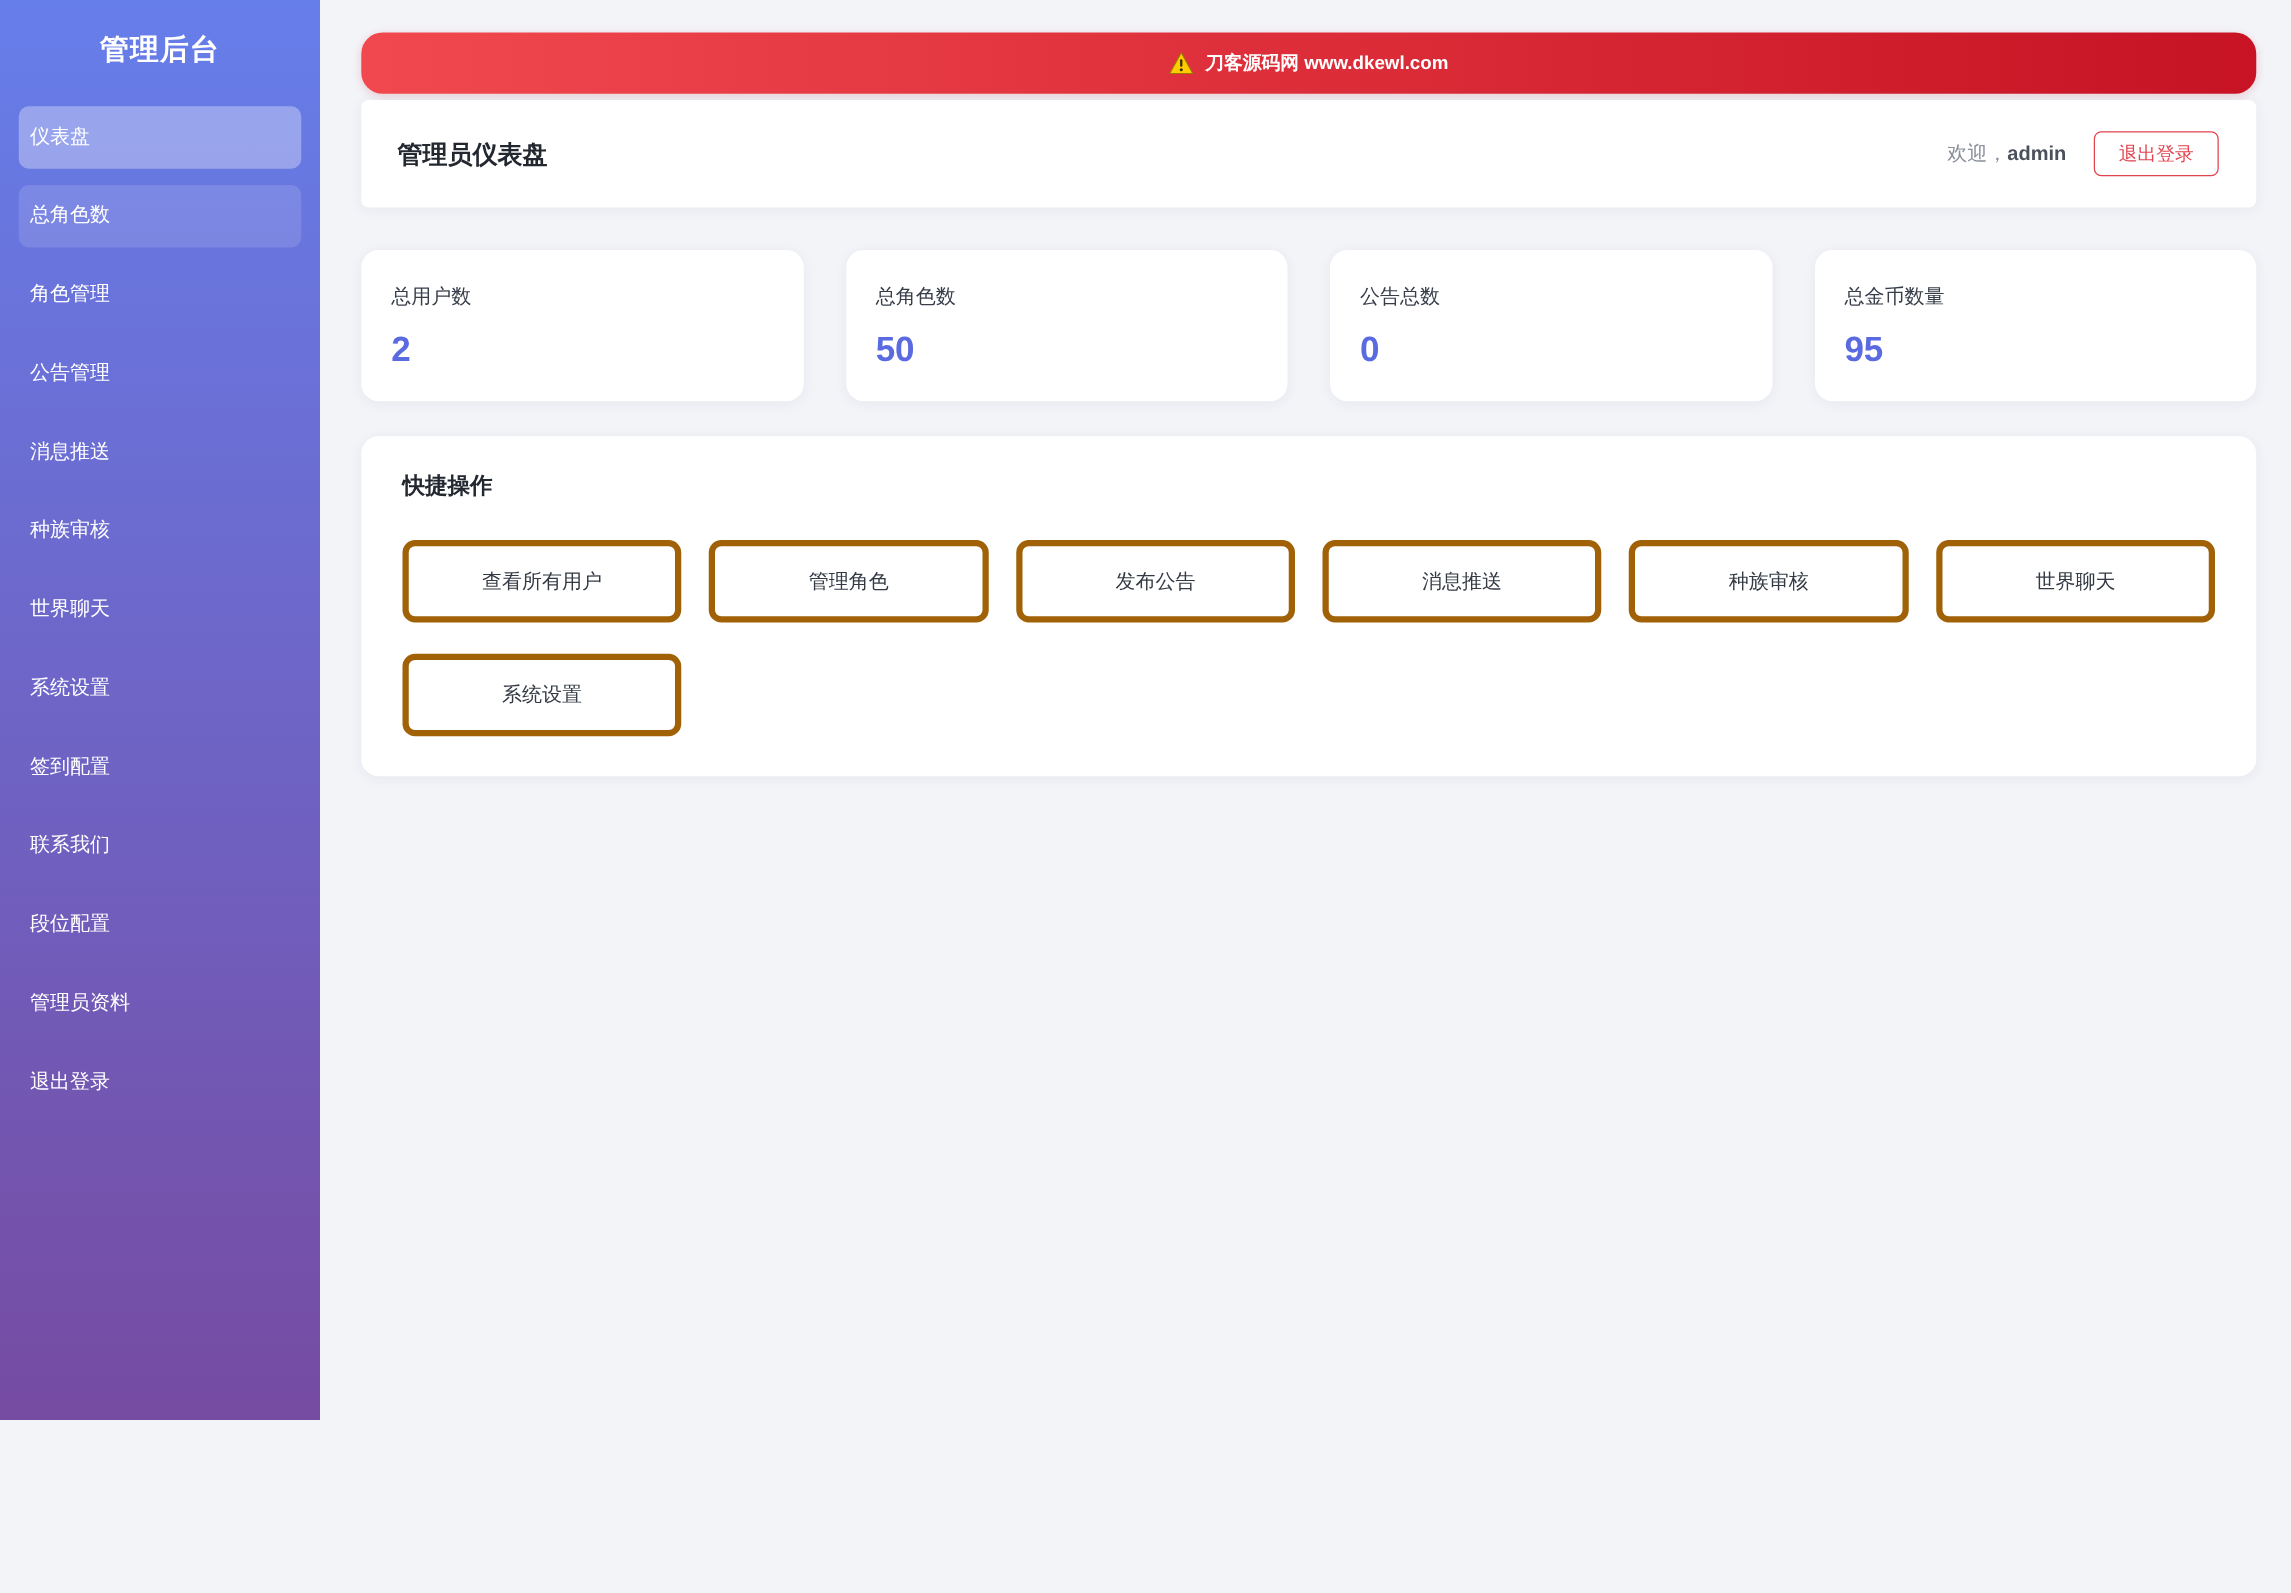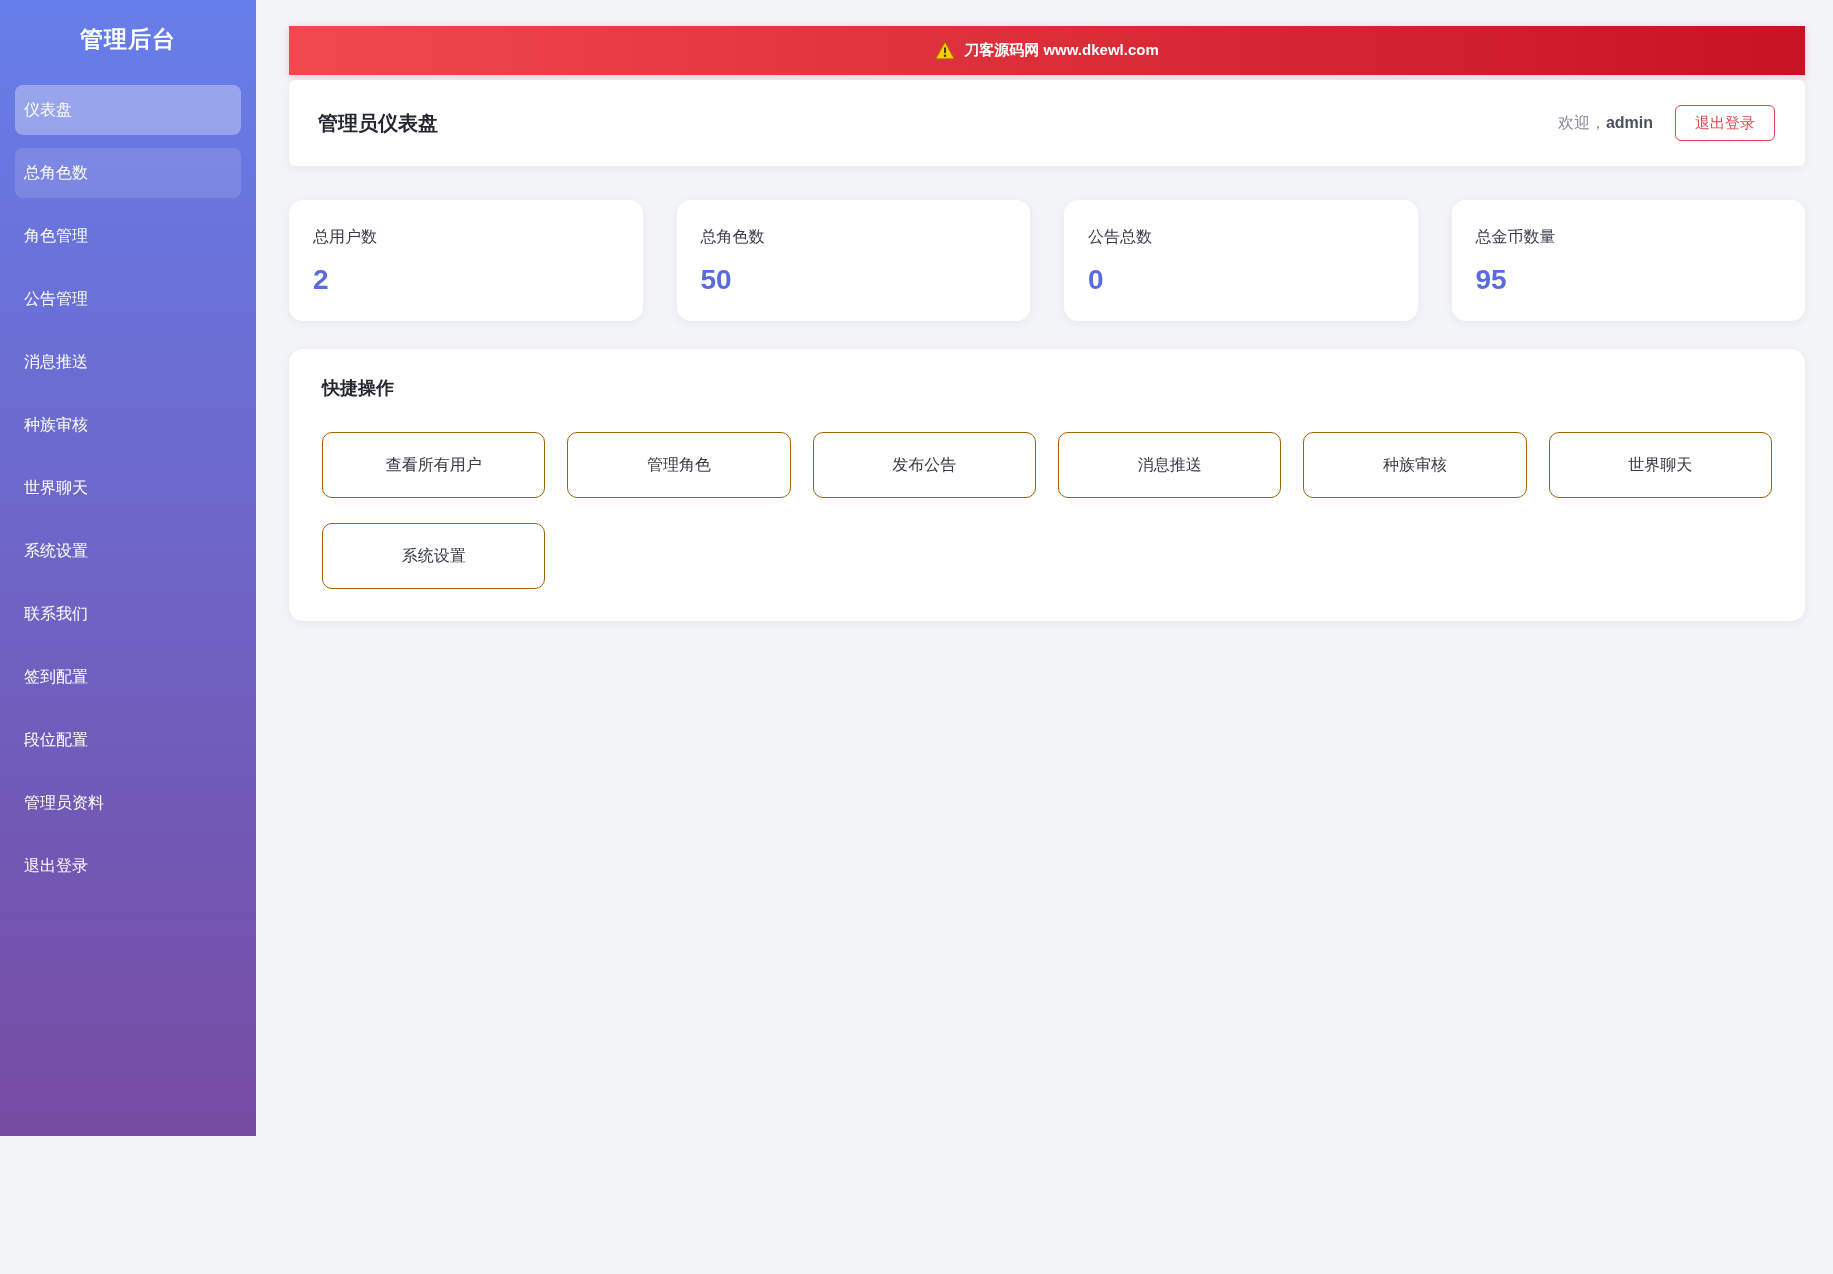--- a/index.html
+++ b/index.html
@@ -43,20 +43,21 @@
     flex:1;height:1274px;
     padding:26px 28px 0 33px;
     background:var(--content-bg);
   }
   .notice-banner{
     height:49px;
     background:linear-gradient(90deg,var(--banner-left),var(--banner-right));
     display:flex;align-items:center;justify-content:center;gap:9px;
     color:#fff;font-size:15px;font-weight:bold;
     box-shadow:0 2px 8px rgba(180,20,40,0.18);
+    border-radius:17px;
   }
   .warn-icon{width:20px;height:19px;display:block;}
   
   .header-card{
     margin-top:5px;height:86px;
     background:#fff;border-radius:6px;
     box-shadow:0 2px 10px rgba(40,50,90,0.06);
     display:flex;align-items:center;justify-content:space-between;
     padding:0 30px 0 29px;
   }
@@ -88,41 +89,41 @@
     padding:27px 33px 32px;
   }
   .quick-title{font-size:18px;font-weight:bold;color:var(--text-dark);}
   .quick-grid{
     margin-top:32px;
     display:grid;grid-template-columns:repeat(6,1fr);
     column-gap:22px;row-gap:25px;
   }
   .qa-btn{
     height:66px;background:#fff;
-    border:1px solid #a16207;border-radius:10px;
+    border:5px solid #a16207;border-radius:10px;
     font-size:16px;color:#333a44;font-family:inherit;
     cursor:pointer;
   }
 </style>
 </head>
 <body>
 
 <aside class="sidebar">
   <div class="sidebar-title">管理后台</div>
   <nav>
       <div class="side-item active">仪表盘</div>
       <div class="side-item hovered">总角色数</div>
       <div class="side-item">角色管理</div>
       <div class="side-item">公告管理</div>
       <div class="side-item">消息推送</div>
       <div class="side-item">种族审核</div>
       <div class="side-item">世界聊天</div>
       <div class="side-item">系统设置</div>
+      <div class="side-item">签到配置</div>
       <div class="side-item">联系我们</div>
-      <div class="side-item">签到配置</div>
       <div class="side-item">段位配置</div>
       <div class="side-item">管理员资料</div>
       <div class="side-item">退出登录</div>
     </nav>
 </aside>
 
 <main class="content">
 
   <div class="notice-banner">
     <svg class="warn-icon" viewBox="0 0 24 22">

